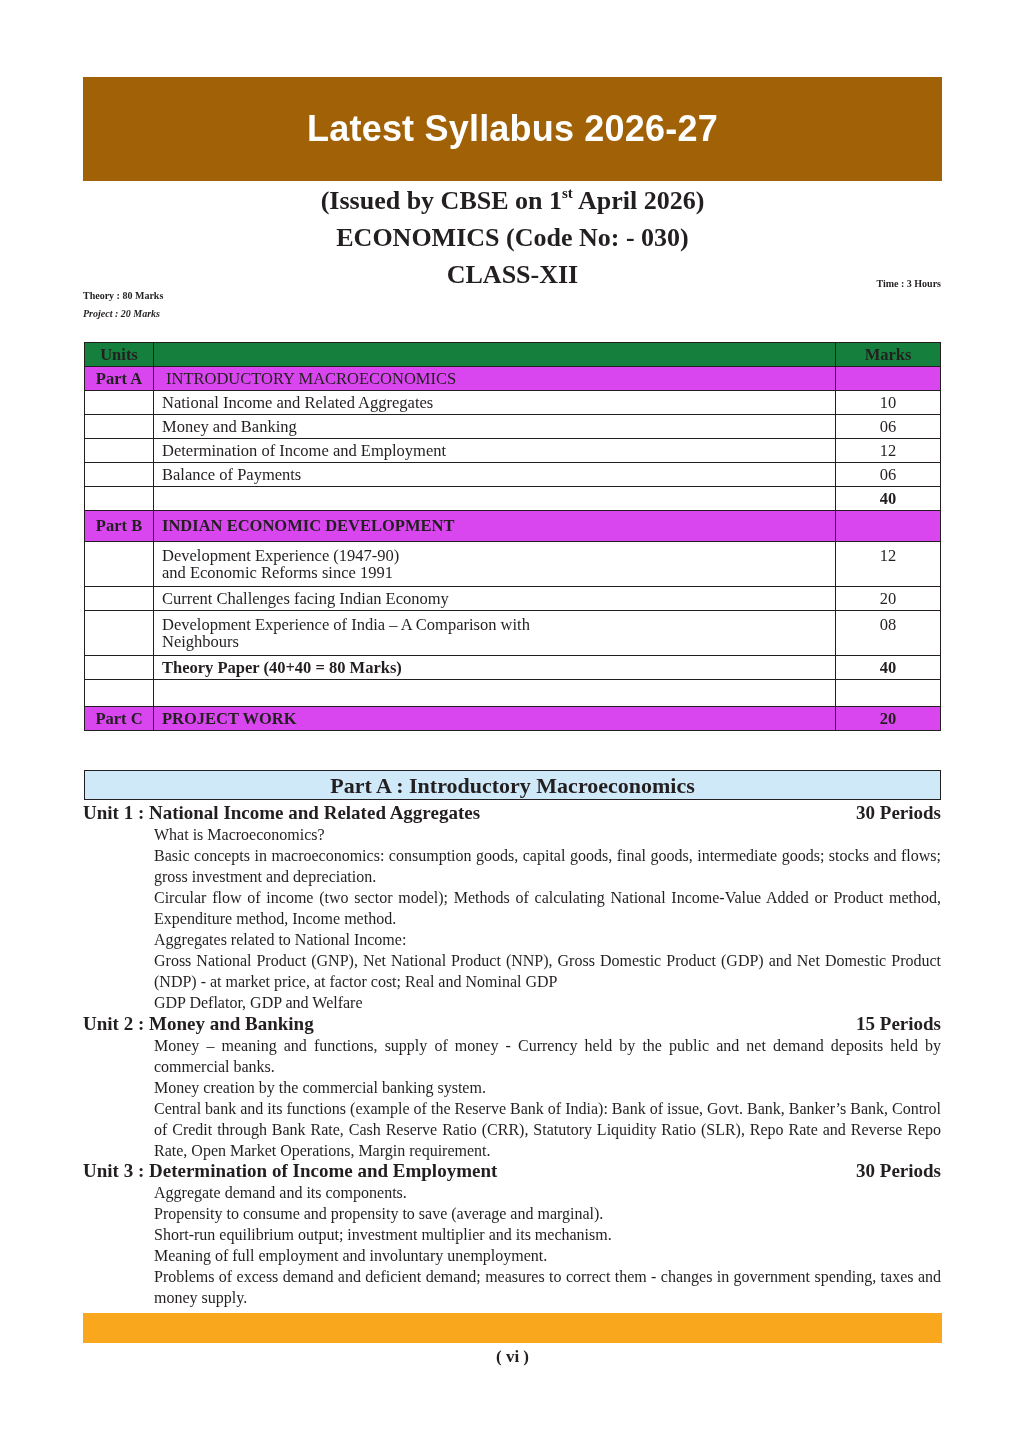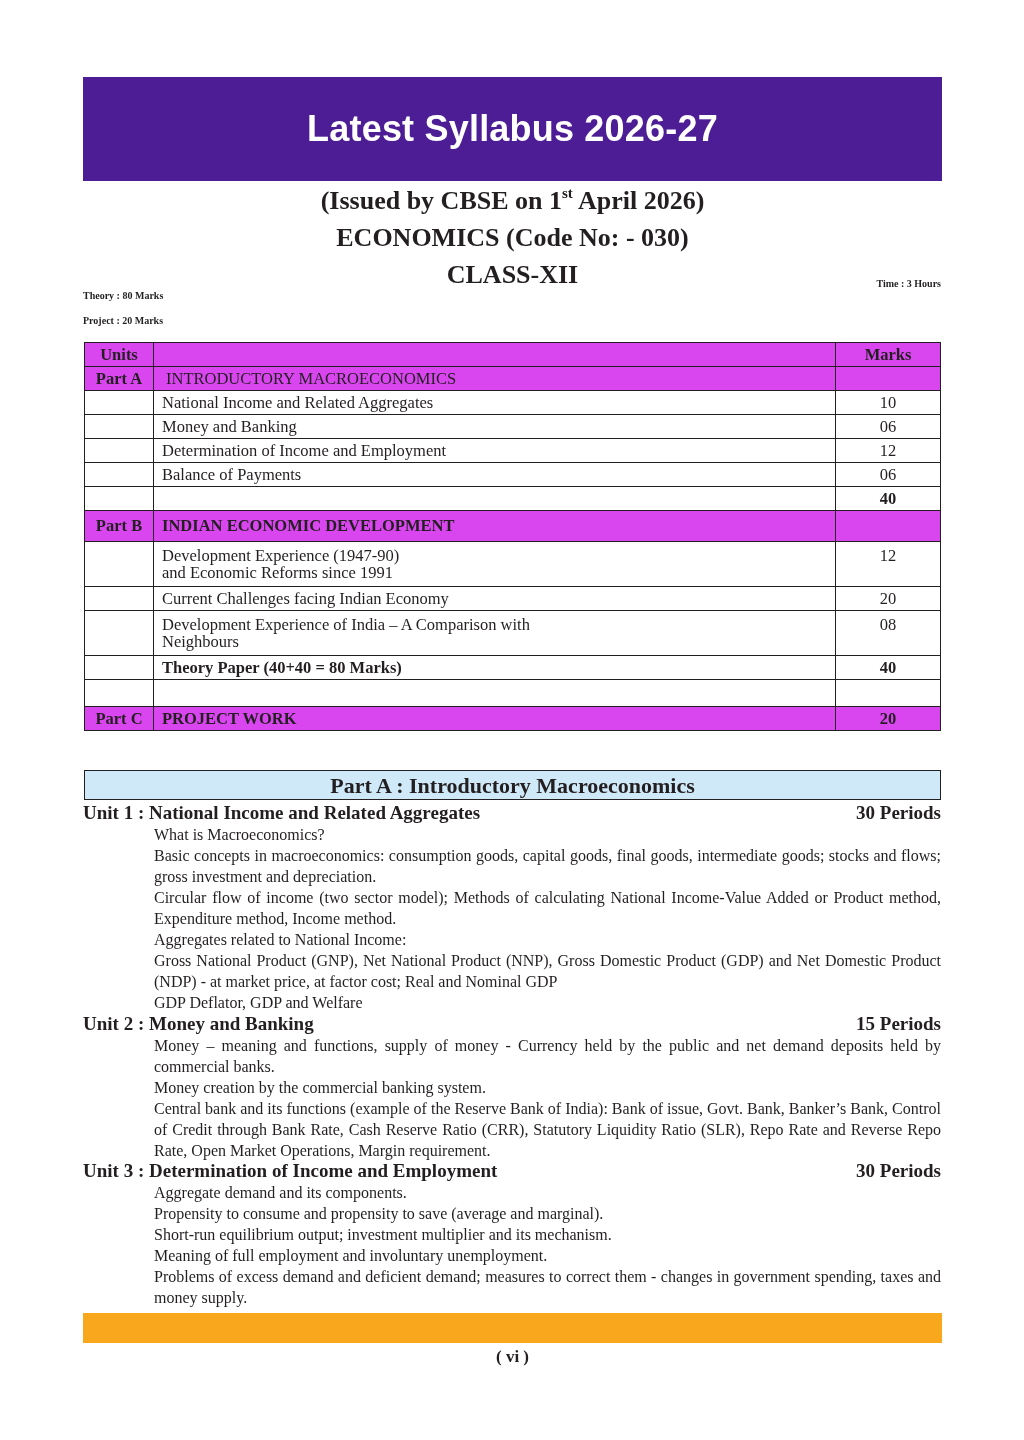--- a/index.html
+++ b/index.html
@@ -1,31 +1,31 @@
 <!DOCTYPE html>
 <html><head>
 <meta charset="utf-8">
 <style>
   html, body { margin: 0; padding: 0; background: #ffffff; }
   body { width: 1024px; height: 1440px; position: relative; overflow: hidden;
          font-family: "Liberation Serif", "DejaVu Serif", serif; color: #231f20; }
   .banner { position: absolute; left: 83px; top: 77px; width: 859px; height: 104px;
-            background: #4c1d95; display: flex; align-items: center; justify-content: center; }
+            background: #a16207; display: flex; align-items: center; justify-content: center; }
   .banner-title { color: #ffffff; font-family: "Liberation Sans", "DejaVu Sans", sans-serif;
                   font-weight: bold; font-size: 36px; letter-spacing: 0.2px; }
   .sub { position: absolute; left: 83px; width: 859px; text-align: center;
          font-weight: bold; font-size: 26px; line-height: 30px; }
   .sub sup { font-size: 15px; vertical-align: 11px; line-height: 0; }
   .meta { position: absolute; font-weight: bold; font-size: 10px; }
   table.marks { position: absolute; left: 84px; top: 342px; width: 857px; border-collapse: collapse;
                 font-size: 16.5px; }
   table.marks td { border: 1.5px solid #231f20; padding: 0 8px; height: 23px; vertical-align: middle; }
   table.marks td.c1 { width: 68px; text-align: center; font-weight: bold; padding: 0; }
   table.marks td.c3 { width: 104px; text-align: center; padding: 0; }
-  table.marks tr.head td { background: #d946ef; height: 23px; }
+  table.marks tr.head td { background: #15803d; height: 23px; }
   table.marks tr.part td { background: #d946ef; }
   table.marks tr.partb td { height: 30px; }
   table.marks tr.two td { height: 40px; }
   table.marks tr.two td.c2 { line-height: 17px; padding-top: 2px; padding-bottom: 2px; }
   table.marks tr.two td.c3 { vertical-align: top; padding-top: 4px; }
   table.marks tr.blank td { height: 26px; }
   .b { font-weight: bold; }
   .partbar { position: absolute; left: 84px; top: 770px; width: 855px; height: 28px;
              background: #cfe9f9; border: 1.5px solid #231f20; text-align: center;
              font-weight: bold; font-size: 22px; line-height: 29px; }
@@ -44,21 +44,21 @@
 
 <div class="banner">
   <span class="banner-title">Latest Syllabus 2026-27</span>
 </div>
 
 <div class="sub" style="top:186px;"><span>(Issued by CBSE on 1</span><sup>st</sup><span> April 2026)</span></div>
 <div class="sub" style="top:223px;">ECONOMICS (Code No: - 030)</div>
 <div class="sub" style="top:260px;">CLASS-XII</div>
 
 <div class="meta" style="left:83px; top:290px;">Theory : 80 Marks</div>
-<div class="meta" style="left:83px; top:315px;">Project : 20 Marks</div>
+<div class="meta" style="left:83px; top:308px;font-style:italic;">Project : 20 Marks</div>
 <div class="meta" style="right:83px; top:278px;">Time : 3 Hours</div>
 
 <table class="marks">
   <tbody>
       <tr class="head">
     <td class="c1">Units</td>
     <td class="c2"></td>
     <td class="c3 b">Marks</td>
   </tr>
   <tr class="part">

